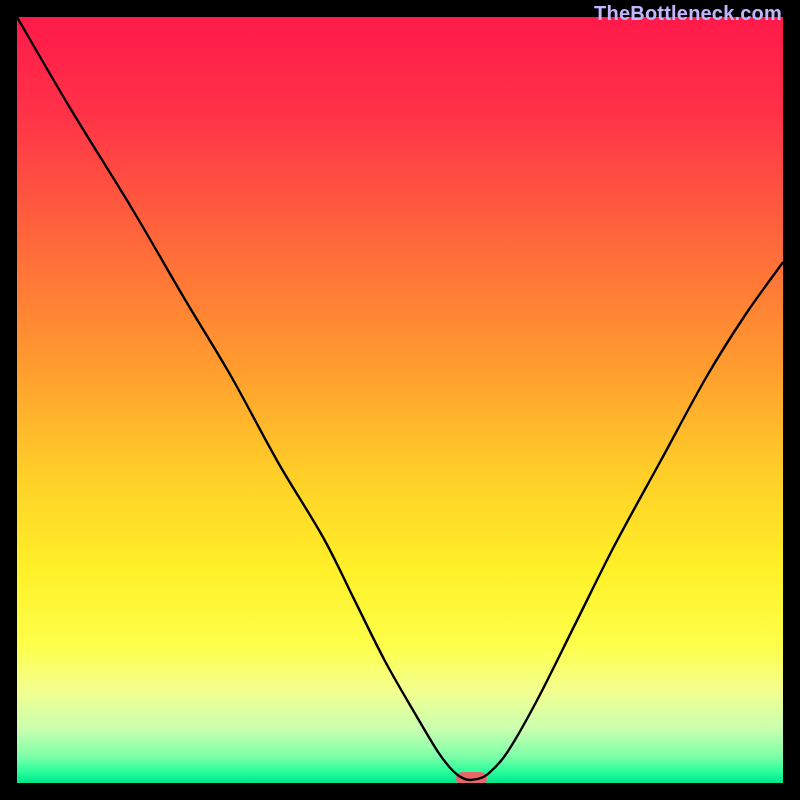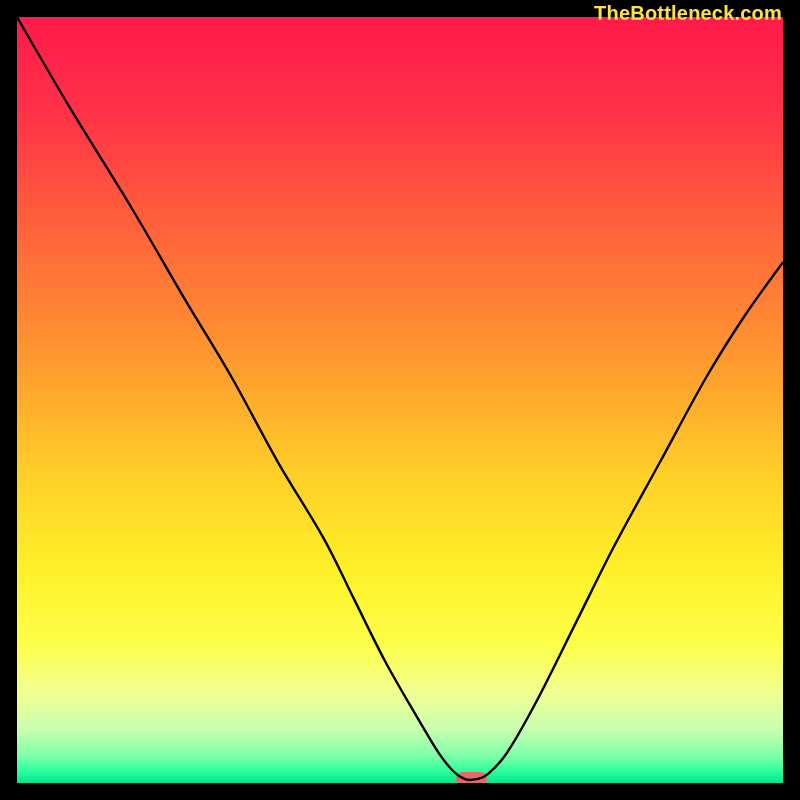--- a/index.html
+++ b/index.html
@@ -43,21 +43,21 @@
     background: #e66767;
     border-radius: 8px;
   }
   .watermark {
     position: absolute;
     top: 2px;
     right: 18px;
     font-family: Arial, Helvetica, sans-serif;
     font-size: 20px;
     font-weight: bold;
-    color: #fde047;
+    color: #c4b5fd;
     letter-spacing: 0.2px;
   }
 </style>
 </head>
 <body>
 
 <div class="frame">
 
   <div class="plot-area">
 

